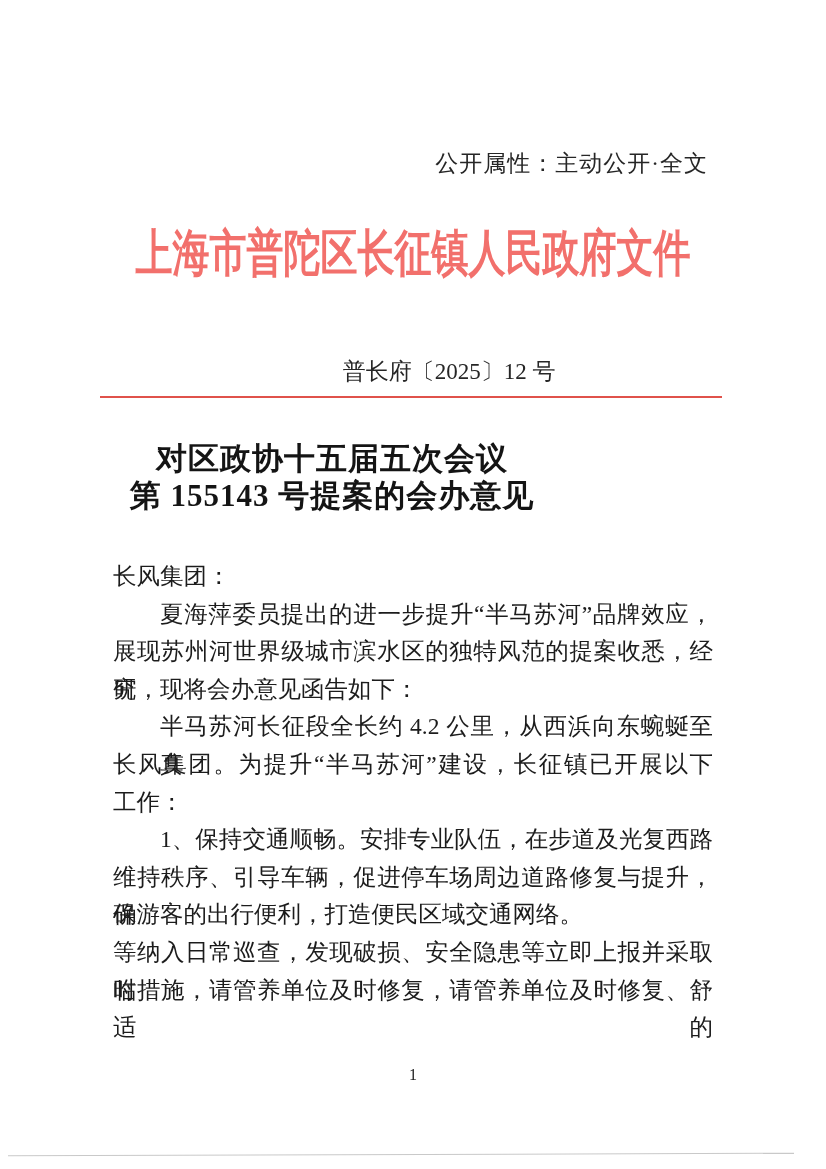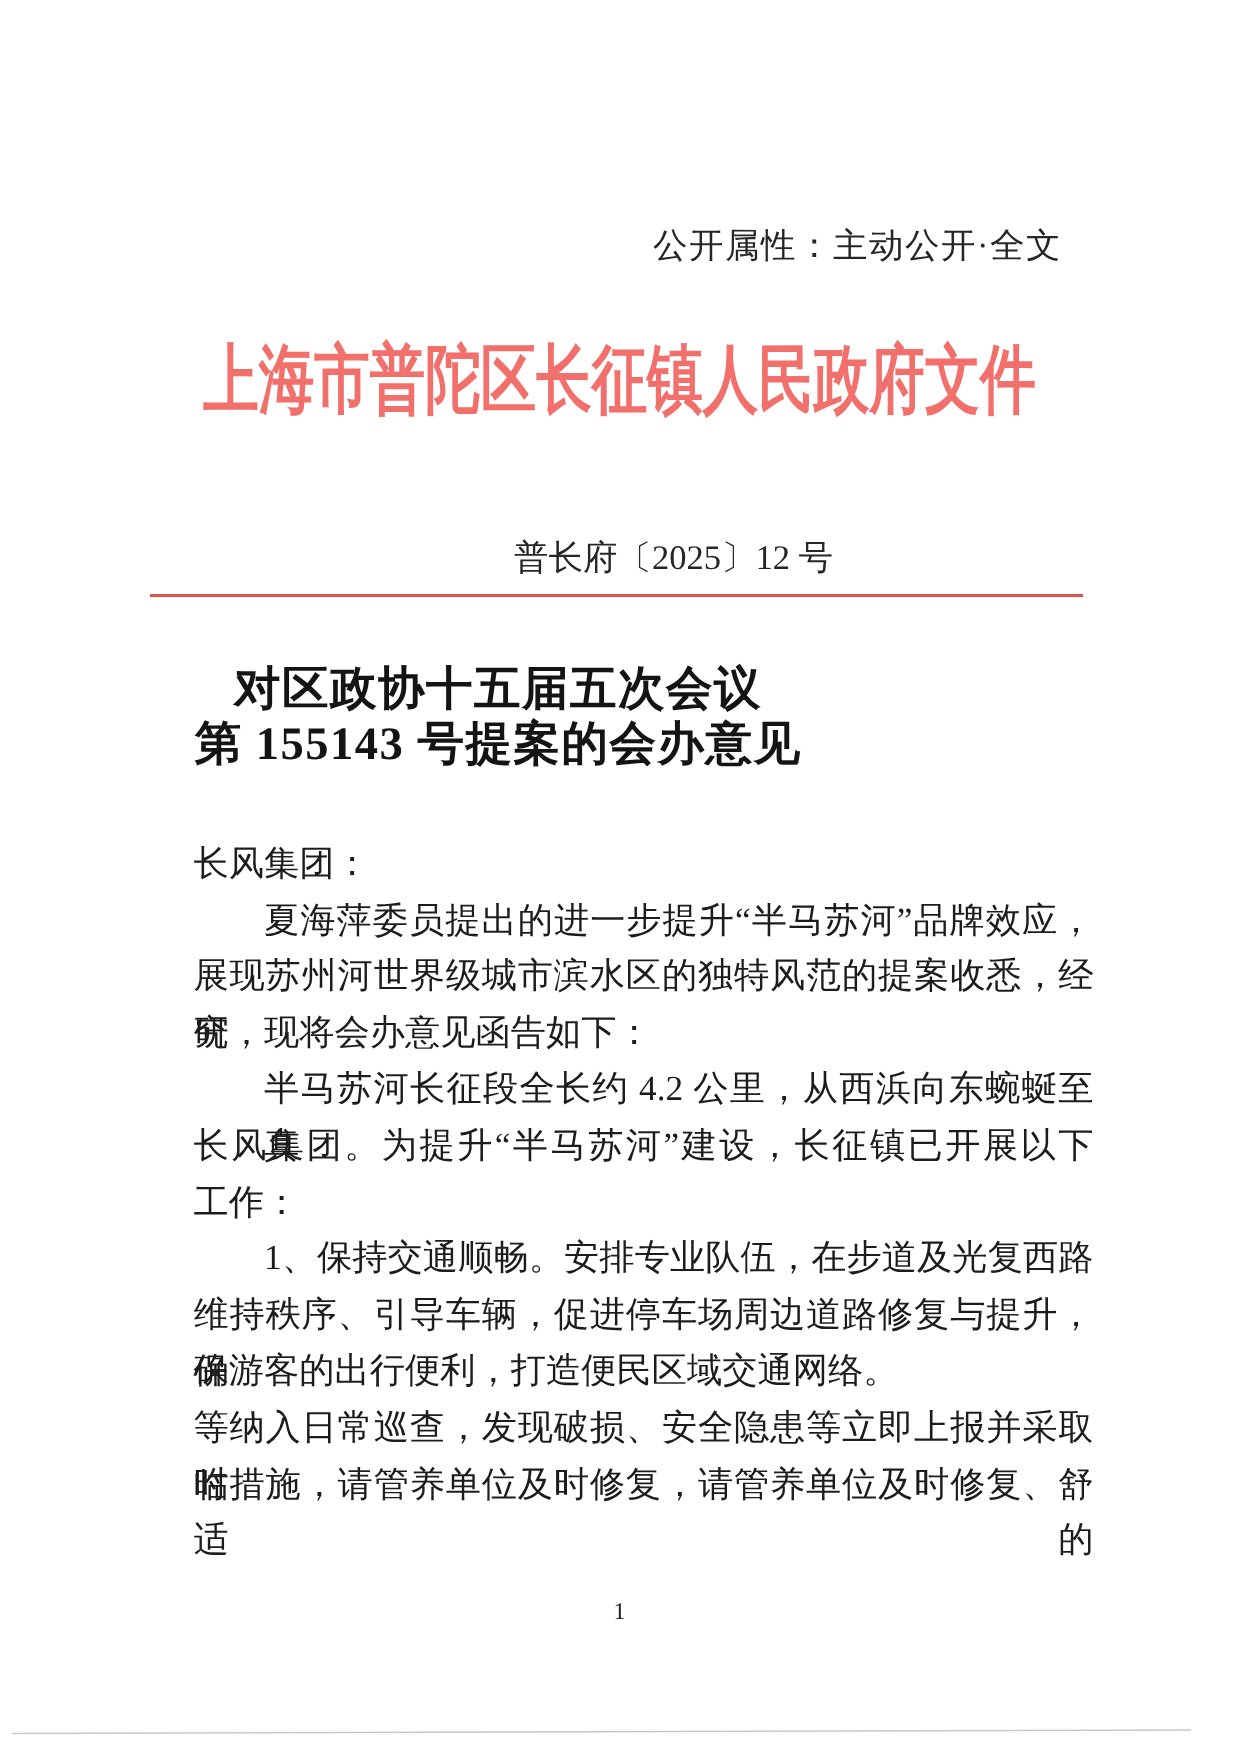--- a/index.html
+++ b/index.html
@@ -70,21 +70,20 @@
     color: #141414;
     letter-spacing: 1px;
   }
   .body-text {
     position: absolute;
     top: 558px;
     left: 113px;
     width: 600px;
     font-size: 23.5px;
     color: #1c1c1c;
-    margin-left: 16px;
   }
   .line {
     height: 37.6px;
     line-height: 37.6px;
     white-space: nowrap;
   }
   .line.full {
     white-space: normal;
     text-align: justify;
     text-align-last: justify;

